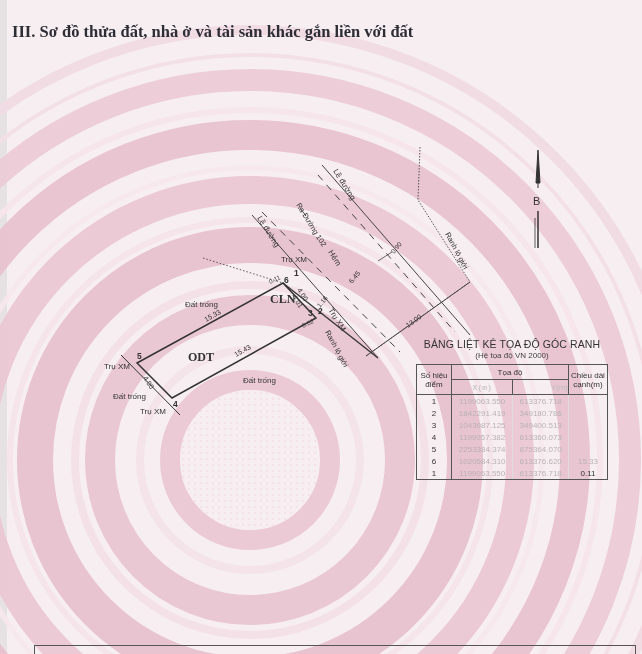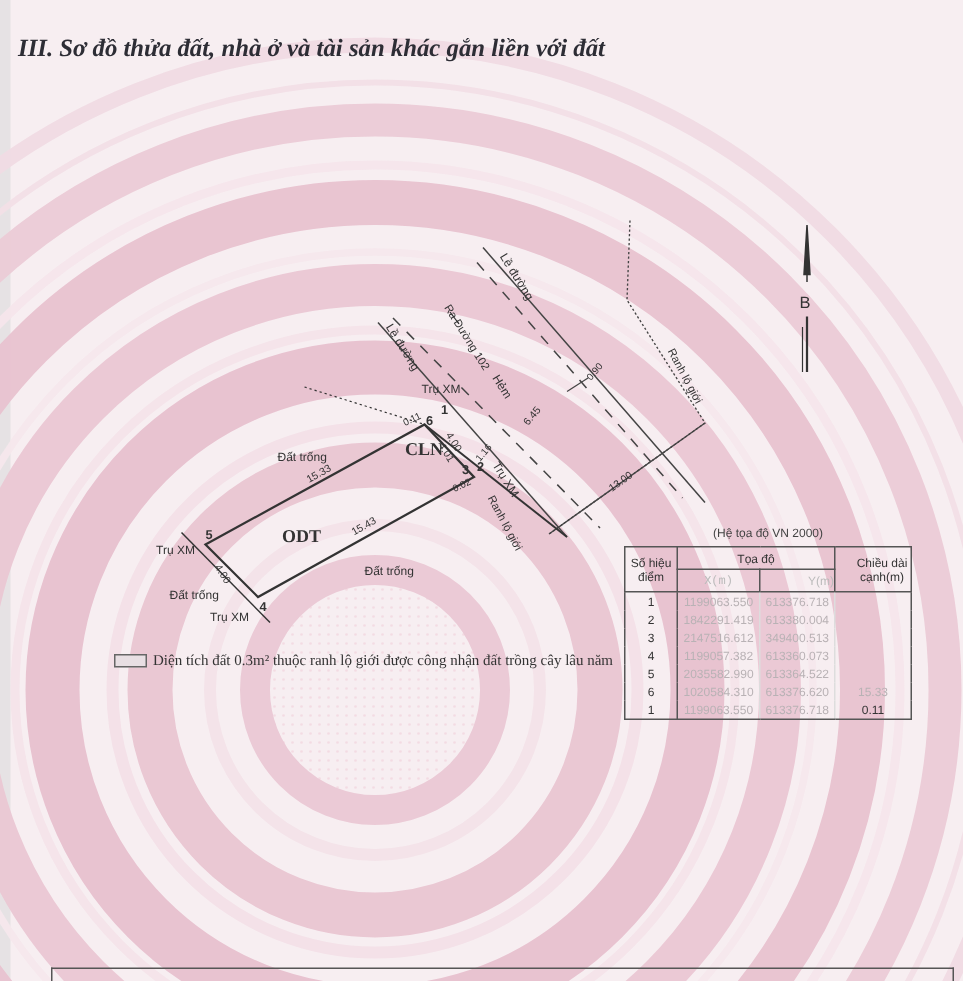--- a/index.html
+++ b/index.html
@@ -8,38 +8,37 @@
       background: #f7eef1;
       font-family: "Liberation Sans", sans-serif;
       color: #2a2a2a;
     }
     .page { position: absolute; left: 0; top: 0; width: 642px; height: 654px; }
     .left-edge { position: absolute; left: 0; top: 0; width: 7px; height: 654px; background: #e6e2e4; }
     .title {
       position: absolute; left: 12px; top: 22px;
       font-family: "Liberation Serif", serif; font-weight: bold; font-size: 16.5px; color: #2d2d35;
       white-space: nowrap;
-      font-style: italic;
     }
     svg.drawing { position: absolute; left: 0; top: 0; }
     .lbl { font-family: "Liberation Sans", sans-serif; fill: #333; }
     .serif { font-family: "Liberation Serif", serif; font-weight: bold; fill: #333; }
     .legend {
       position: absolute; left: 76px; top: 435px; display: flex; align-items: center; gap: 4px;
       font-family: "Liberation Serif", serif; font-size: 10px; color: #333; white-space: nowrap;
     }
     .legend-swatch { width: 20px; height: 7px; border: 1px solid #666; background: #e8dfe3; }
     .coord-block { position: absolute; left: 416px; top: 338px; width: 192px; }
     .coord-title { text-align: center; font-size: 10.5px; color: #333; letter-spacing: 0.1px; }
-    .coord-sub { text-align: center; font-size: 8px; color: #444; margin-top: 13px; margin-bottom: 4px; }
+    .coord-sub { text-align: center; font-size: 8px; color: #444; margin-top: 1px; margin-bottom: 4px; }
     table.coords { border-collapse: collapse; width: 192px; font-size: 8px; color: #333; border-radius: 13px; }
     table.coords th, table.coords td { border: 1px solid #555; padding: 0; text-align: center; font-weight: normal; }
     table.coords th { height: 14px; }
     table.coords .ptcol { width: 34px; }
-    table.coords .lencol { width: 38px; padding-left: 12px; }
+    table.coords .lencol { width: 38px; }
     table.coords tbody td { border-top: none; border-bottom: none; height: 12px; }
     table.coords tbody tr:last-child td { border-bottom: 1px solid #555; }
     table.coords td.faded { color: #b9b2b5; }
     table.coords td.xcol, table.coords td.ycol { border-left: 1px solid #ddd; border-right: 1px solid #ddd; margin-left: 16px; }
     .bottom-box {
       position: absolute; left: 34px; top: 645px; width: 600px; height: 20px;
       border: 1px solid #555; border-bottom: none;
     }
   </style>
 </head>
@@ -131,26 +130,23 @@
     <text class="lbl" font-size="6.5" transform="translate(270,284) rotate(-25)">0.11</text>
     <text class="lbl" font-size="6.5" transform="translate(303,328) rotate(-25)">0.02</text>
     <text class="lbl" font-size="6.5" transform="translate(320,308) rotate(-50)">1.16</text>
     <text class="lbl" font-size="7" transform="translate(352,284) rotate(-50)">6.45</text>
     <text class="lbl" font-size="6.5" transform="translate(394,254) rotate(-50)">0.90</text>
     <text class="lbl" font-size="7" transform="translate(408,328) rotate(-36)">13.00</text>
   </svg>
 
   <div class="title">III. Sơ đồ thửa đất, nhà ở và tài sản khác gắn liền với đất</div>
 
-  <div class="legend">
-    <span class="legend-swatch"></span>
-    <span>Diện tích đất 0.3m² thuộc ranh lộ giới được công nhận đất trồng cây lâu năm</span>
-  </div>
 
   <div class="coord-block">
+    <div class="coord-title">BẢNG LIỆT KÊ TỌA ĐỘ GÓC RANH</div>
     <div class="coord-sub">(Hệ tọa độ VN 2000)</div>
     <table class="coords">
       <thead>
         <tr>
           <th class="ptcol" rowspan="2">Số hiệu điểm</th>
           <th colspan="2">Tọa độ</th>
           <th class="lencol" rowspan="2">Chiều dài cạnh(m)</th>
         </tr>
         <tr>
           <th style="color:#bbb;font-family:Liberation Mono, monospace;">X(m)</th>
@@ -160,39 +156,39 @@
       <tbody>
         <tr>
           <td>1</td>
           <td class="xcol faded">1199063.550</td>
           <td class="ycol faded">613376.718</td>
           <td></td>
         </tr>
         <tr>
           <td>2</td>
           <td class="xcol faded">1842291.419</td>
-          <td class="ycol faded">613380.004</td>
+          <td class="ycol faded">349180.786</td>
           <td></td>
         </tr>
         <tr>
           <td>3</td>
-          <td class="xcol faded">2147516.612</td>
+          <td class="xcol faded">1043987.125</td>
           <td class="ycol faded">349400.513</td>
           <td></td>
         </tr>
         <tr>
           <td>4</td>
           <td class="xcol faded">1199057.382</td>
           <td class="ycol faded">613360.073</td>
           <td></td>
         </tr>
         <tr>
           <td>5</td>
-          <td class="xcol faded">2035582.990</td>
-          <td class="ycol faded">613364.522</td>
+          <td class="xcol faded">2253384.374</td>
+          <td class="ycol faded">875364.070</td>
           <td></td>
         </tr>
         <tr>
           <td>6</td>
           <td class="xcol faded">1020584.310</td>
           <td class="ycol faded">613376.620</td>
           <td class="faded">15.33</td>
         </tr>
         <tr>
           <td>1</td>

